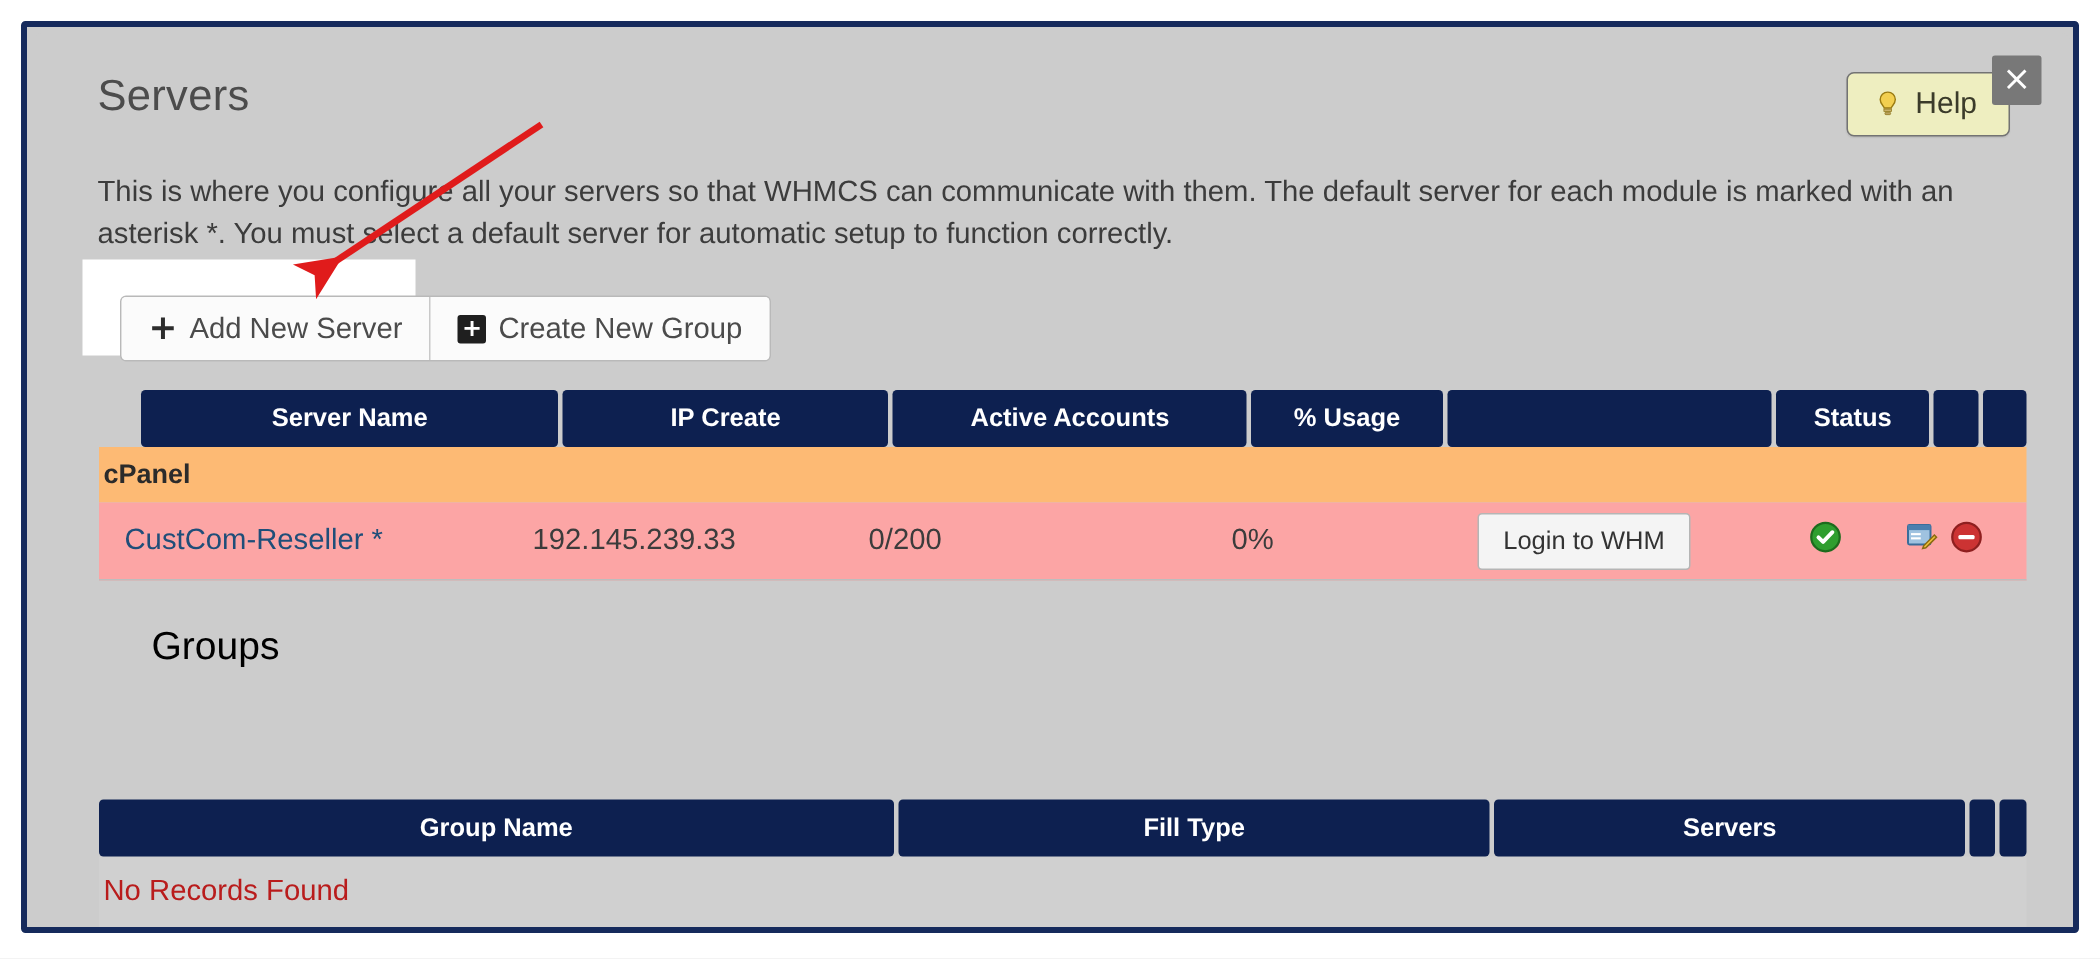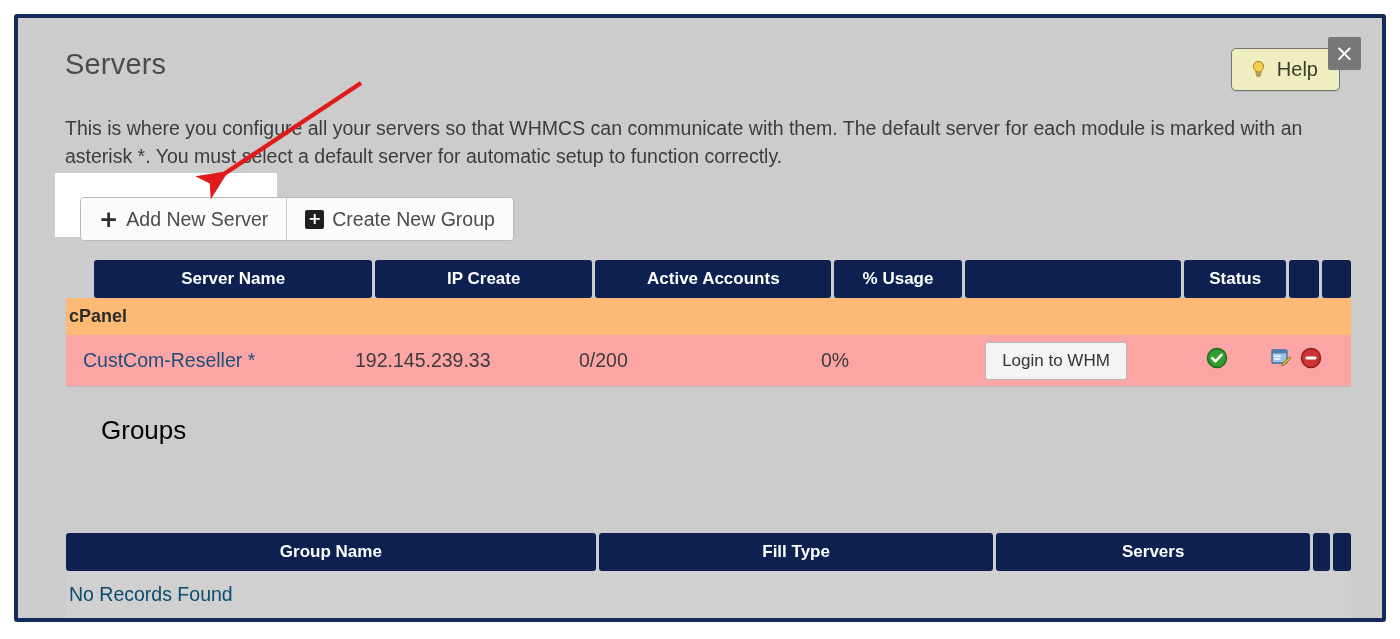--- a/index.html
+++ b/index.html
@@ -176,21 +176,21 @@
     left: 43px; top: 437px;
     width: 1290px;
     font-size: 19.5px;
     line-height: 28px;
     color: #3c3c3c;
   }
   .norecords {
     background: #d0d0d0;
     border-bottom: 1px solid #bdbdbd;
     font-size: 19.5px;
-    color: #0c4a6e;
+    color: #b91c1c;
     padding: 12px 0 12px 3px;
   }
 
   
   #arrow-annotation {
     position: absolute; left: 0; top: 0;
     width: 1400px; height: 639px;
     pointer-events: none;
     z-index: 9;
   }

